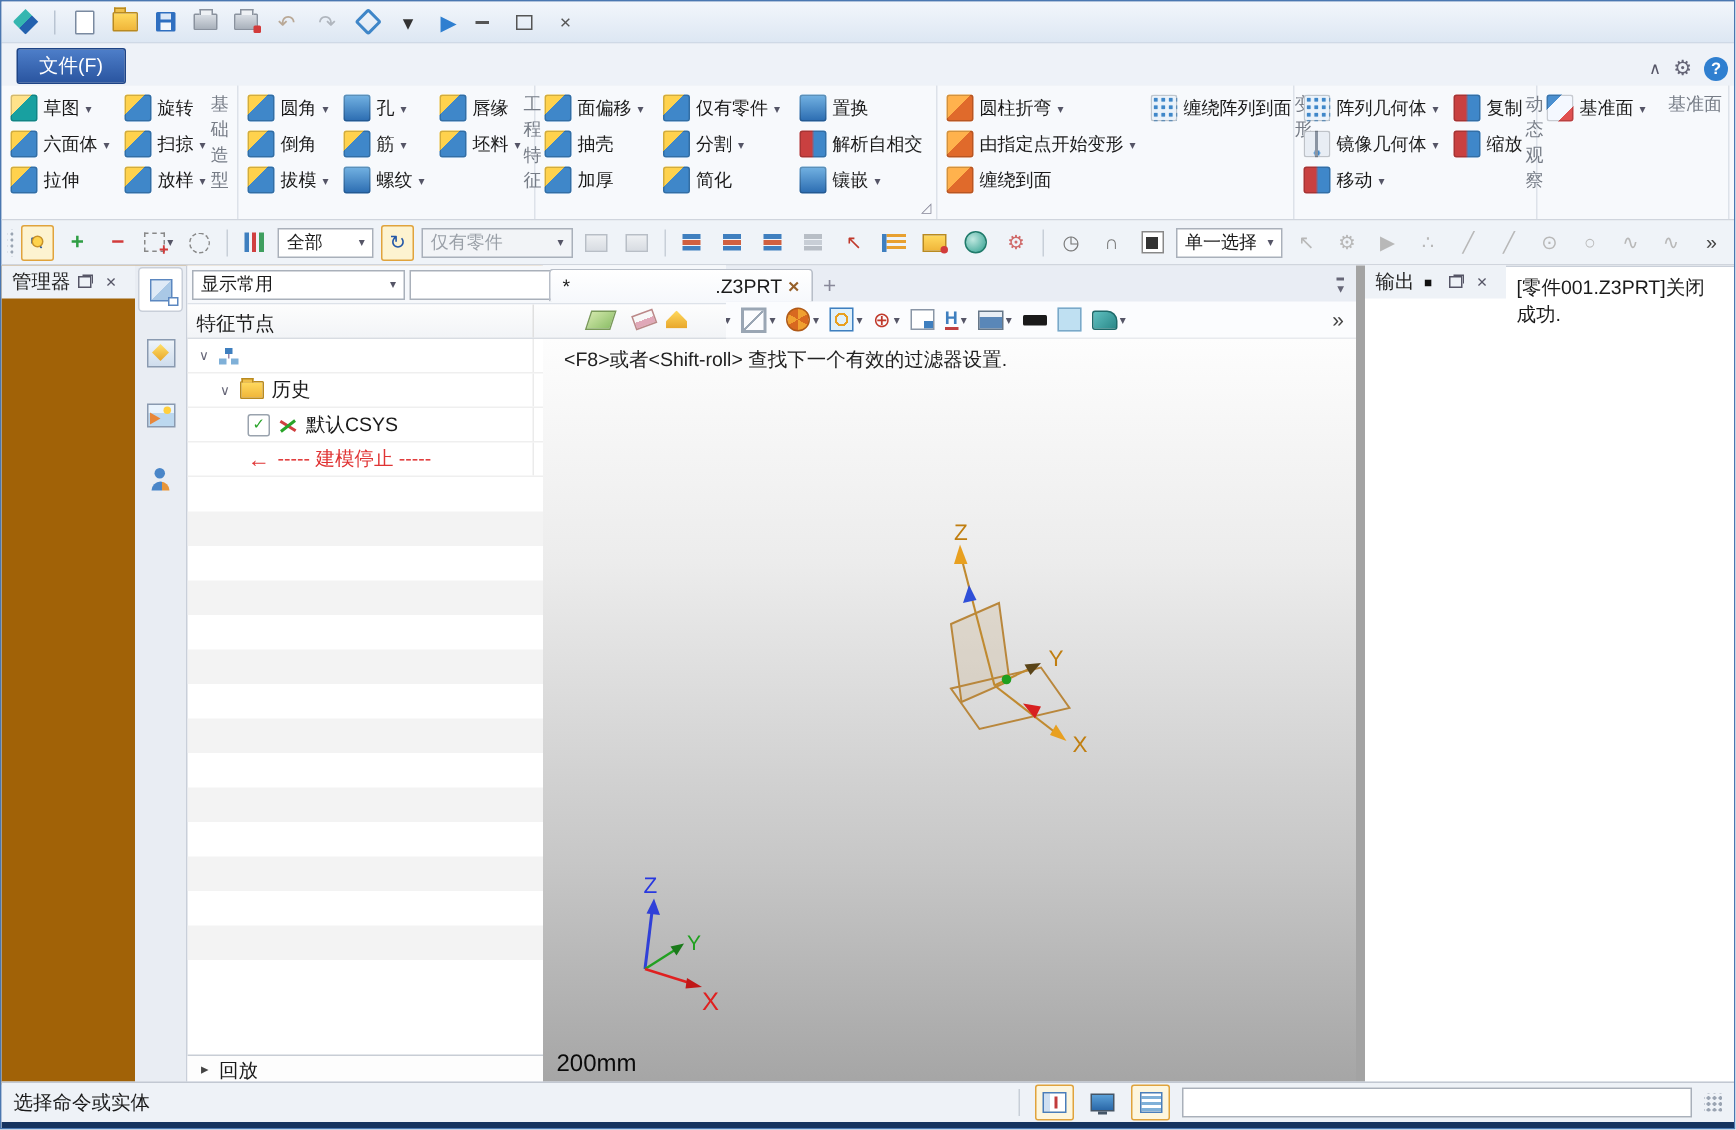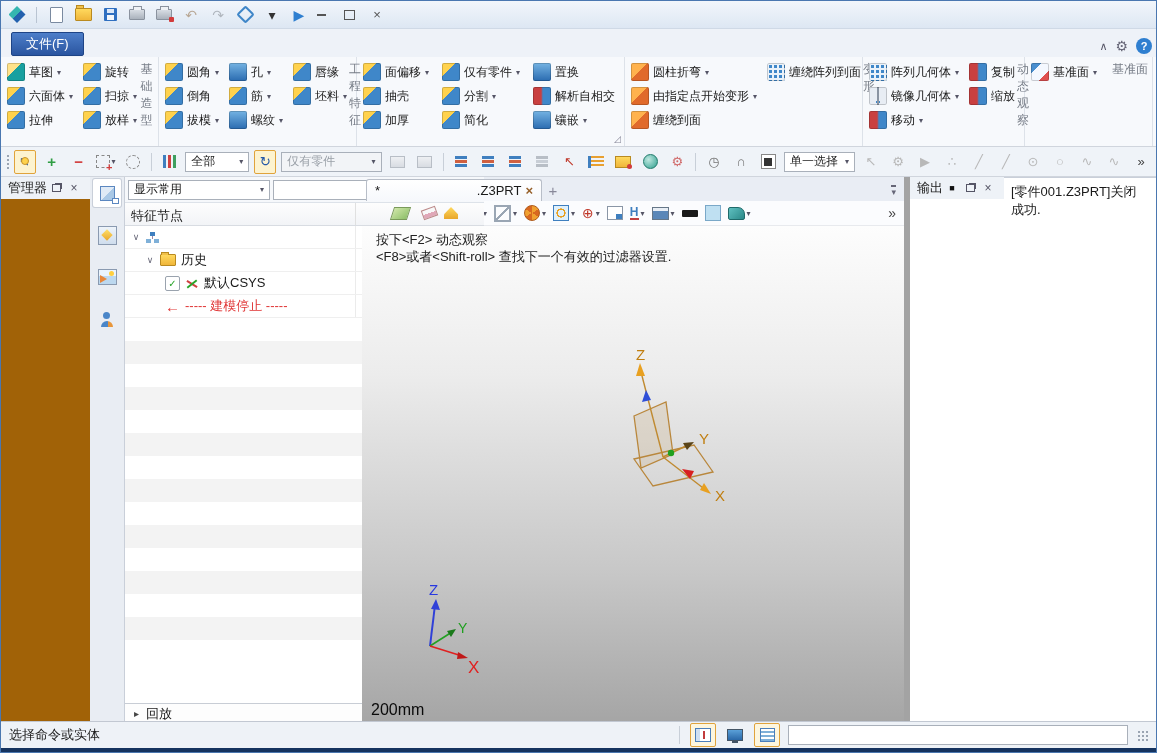--- a/index.html
+++ b/index.html
@@ -710,21 +710,20 @@
           <span class="vbtn">
             <span class="vb-surf"></span>
             <span class="rcaret">▾</span>
           </span>
           <span class="vbtn" style="margin-left: auto;">
             <span class="gly" style="color: rgb(68, 68, 68);">»</span>
           </span>
         </div>
       <div class="viewport">
         <div class="hints">
-          <div>按下&lt;F2&gt; 动态观察</div>
           <div>&lt;F8&gt;或者&lt;Shift-roll&gt; 查找下一个有效的过滤器设置.</div>
         </div>
 
         <svg class="csys-svg" width="130" height="170" viewBox="0 0 130 170">
 
           <polygon points="22,70 54,56 61,108 29,122" fill="rgba(205,185,155,0.35)" stroke="#b9873c" stroke-width="1.3"></polygon>
           <polygon points="22,113 82,99 101,126 41,140" fill="none" stroke="#b9873c" stroke-width="1.3"></polygon>
 
           <line x1="51" y1="111" x2="29" y2="26" stroke="#c08a30" stroke-width="1.4"></line>
           <polygon points="28,17 24,30 33,30" fill="#e8a020"></polygon>

